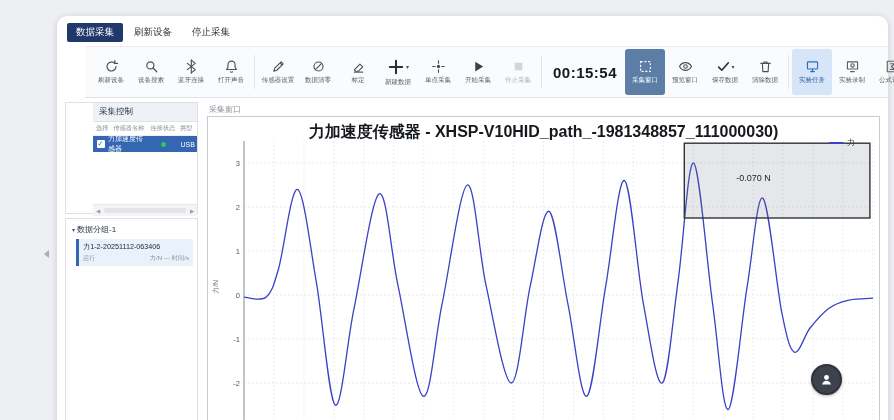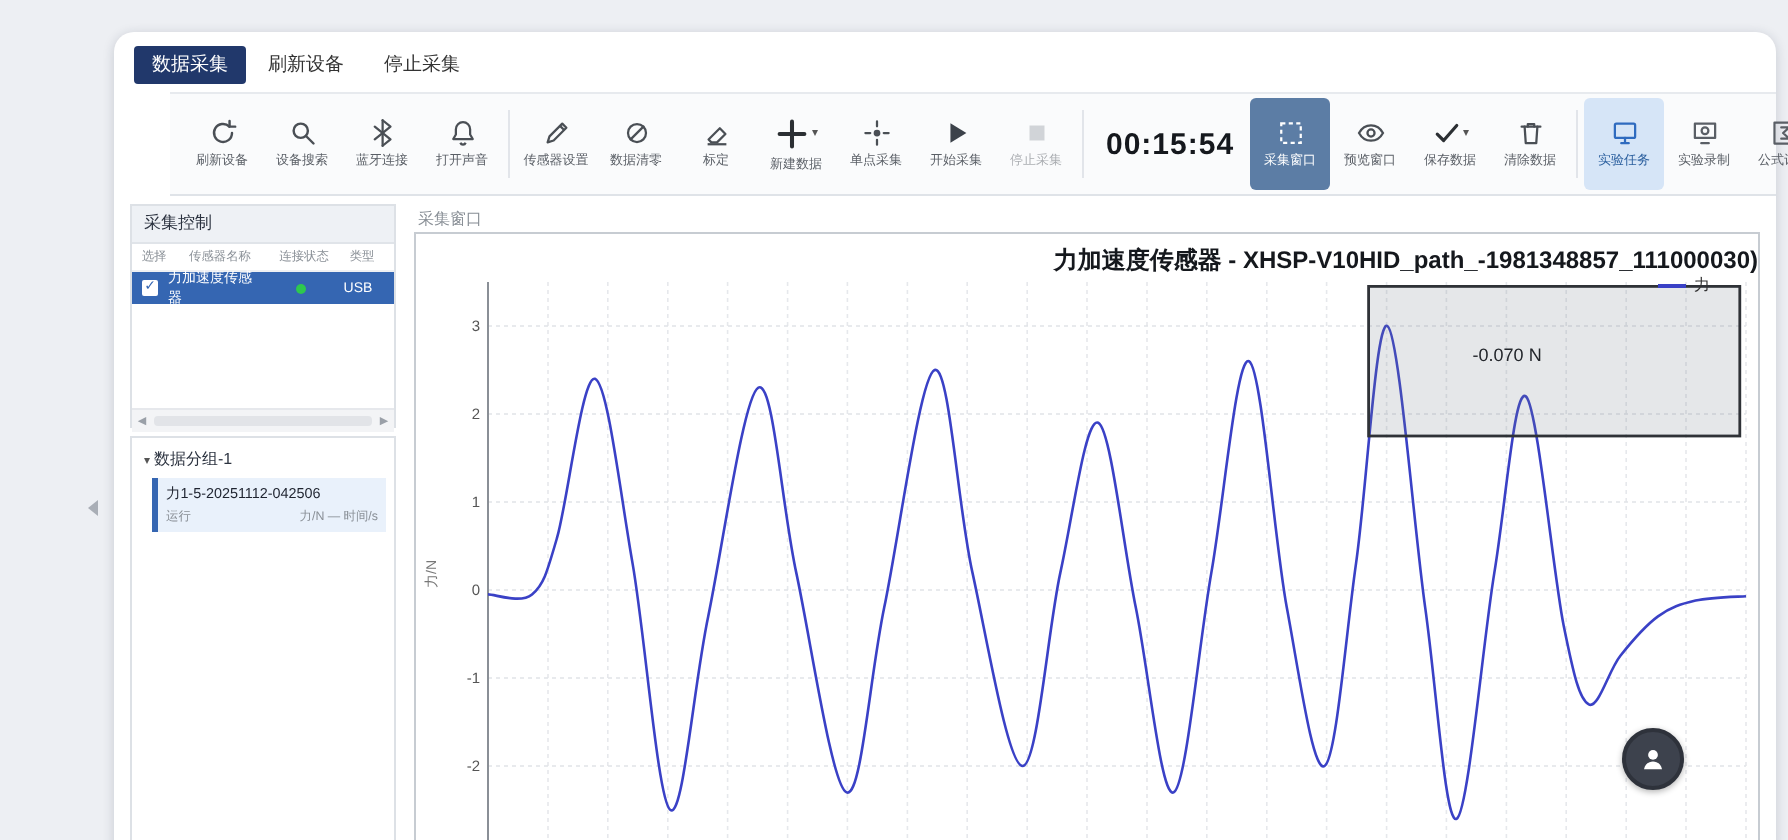--- a/index.html
+++ b/index.html
@@ -33,21 +33,21 @@
   .tbtn.active .lbl{color:#fff;}
   .tbtn.hl{background:#d6e5f7;}
   .tbtn.hl .lbl{color:#2b5f9e;}
   .tbtn.disabled{opacity:.5;}
   .iconrow{display:flex;align-items:center;}
   .caret{font-size:6px;color:#555;margin-left:1px;}
   .sep{width:1px;height:34px;background:#e2e5ea;margin:0 3px;flex:0 0 auto;}
   .timer{font-size:15px;font-weight:bold;color:#15181d;margin:0 8px;white-space:nowrap;flex:0 0 auto;letter-spacing:.5px;}
   
   .lpanel{position:absolute;left:8px;width:133px;background:#fff;border:1px solid #dde1e6;box-sizing:border-box;}
-  #panel-collect{top:86px;height:112px;}
+  #panel-collect{top:86px;height:112px;padding-left:27px;}
   #panel-data{top:202px;bottom:0;}
   .panel-header{background:#eef1f5;border-bottom:1px solid #e0e4e9;font-size:8.5px;color:#2c3340;padding:3px 6px;}
   .tbl-head{display:flex;font-size:6.2px;color:#8a9097;padding:2px 2px;border-bottom:1px solid #eef0f3;}
   .tbl-head span{display:block;text-align:center;}
   .c-sel{width:18px;}.c-name{width:48px;}.c-stat{width:36px;}.c-type{width:22px;}
   .sensor-row{display:flex;align-items:center;background:#3566b2;color:#fff;font-size:7px;height:16px;}
   .sensor-row .c-sel,.sensor-row .c-stat,.sensor-row .c-type{display:flex;justify-content:center;align-items:center;}
   .chk{width:8px;height:8px;background:#fff;border-radius:1px;color:#3566b2;font-size:7px;line-height:8px;text-align:center;}
   .dot{width:5px;height:5px;border-radius:50%;}
   .panel-empty{height:52px;}
@@ -55,21 +55,21 @@
   .hscroll .arr{font-size:5.5px;color:#9aa0a8;width:10px;text-align:center;}
   .hscroll .track{flex:1;height:5px;background:#e2e4e8;border-radius:2px;margin:0 1px;}
   .group-row{font-size:8px;color:#2c3340;padding:5px 6px 2px 6px;white-space:nowrap;}
   .group-row .tw{font-size:6px;color:#555;margin-right:2px;}
   .data-item{margin:2px 4px 0 10px;background:#e9f1fb;border-left:3px solid #3566b2;padding:3px 4px;}
   .data-item .t{font-size:7.2px;color:#1f2430;white-space:nowrap;overflow:hidden;}
   .data-item .m{display:flex;justify-content:space-between;font-size:6.2px;color:#8a9097;margin-top:2px;}
   
   #window-label{position:absolute;left:152px;top:88px;font-size:8px;color:#8a9097;}
   #chart-card{position:absolute;left:150px;top:100px;right:8px;bottom:8px;background:#fff;border:1px solid #c7ccd2;}
-  #chart-title{position:absolute;left:0;right:0;top:5px;text-align:right;font-size:12px;font-weight:bold;color:#15181d;z-index:2;white-space:nowrap;}
+  #chart-title{position:absolute;left:0;right:0;top:5px;text-align:center;font-size:16px;font-weight:bold;color:#15181d;z-index:2;white-space:nowrap;}
   #legend{position:absolute;top:20px;right:24px;display:flex;align-items:center;z-index:2;}
   #legend-line{display:inline-block;width:14px;height:2px;margin-right:4px;}
   #legend span.lg{font-size:8px;color:#333;}
   #ylabel{position:absolute;left:-10px;top:165px;width:36px;text-align:center;font-size:7px;color:#777;transform:rotate(-90deg);z-index:2;}
   #plot-svg{position:absolute;left:0;top:0;width:673px;height:412px;}
   
   #collapse-arrow{position:absolute;left:44px;top:250px;width:0;height:0;
     border-top:4px solid transparent;border-bottom:4px solid transparent;border-right:5px solid #a9aeb6;}
   #support-btn{position:absolute;left:811px;top:364px;width:27px;height:27px;border-radius:50%;
     background:#3d424d;border:2px solid #2e323b;display:flex;align-items:center;justify-content:center;
@@ -271,21 +271,21 @@
       <span class="track"></span>
       <span class="arr">▶</span>
     </div>
   </div>
 
   <div class="lpanel" id="panel-data">
     <div class="group-row">
       <span class="tw">▾</span><span>数据分组-1</span>
     </div>
     <div class="data-item">
-      <div class="t">力1-5-20251112-042506</div>
+      <div class="t">力1-2-20251112-063406</div>
       <div class="m">
         <span>运行</span>
         <span>力/N — 时间/s</span>
       </div>
     </div>
   </div>
 
   <div id="window-label">采集窗口</div>
   <div id="chart-card">
     <div id="chart-title">力加速度传感器 - XHSP-V10HID_path_-1981348857_111000030)</div>

